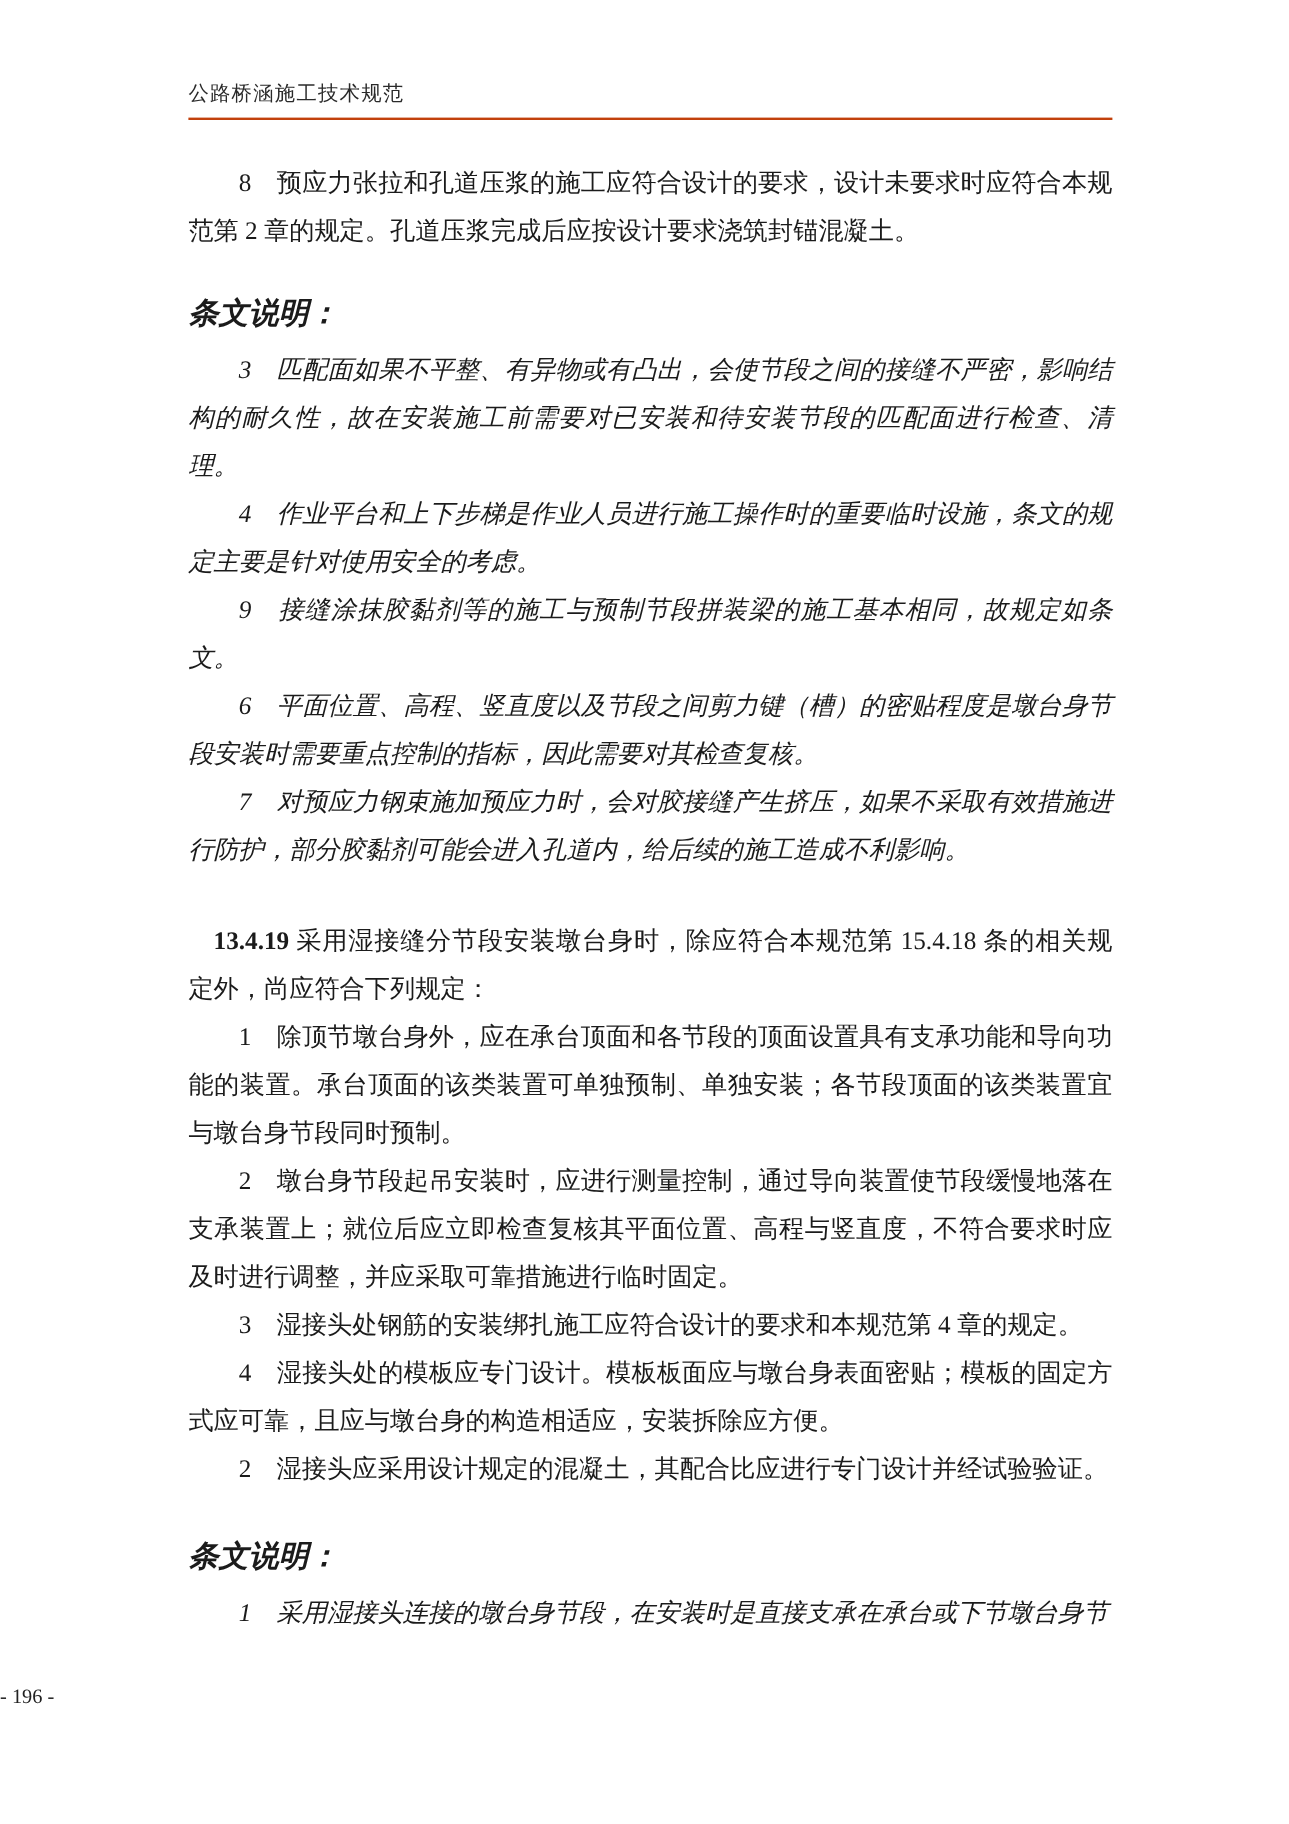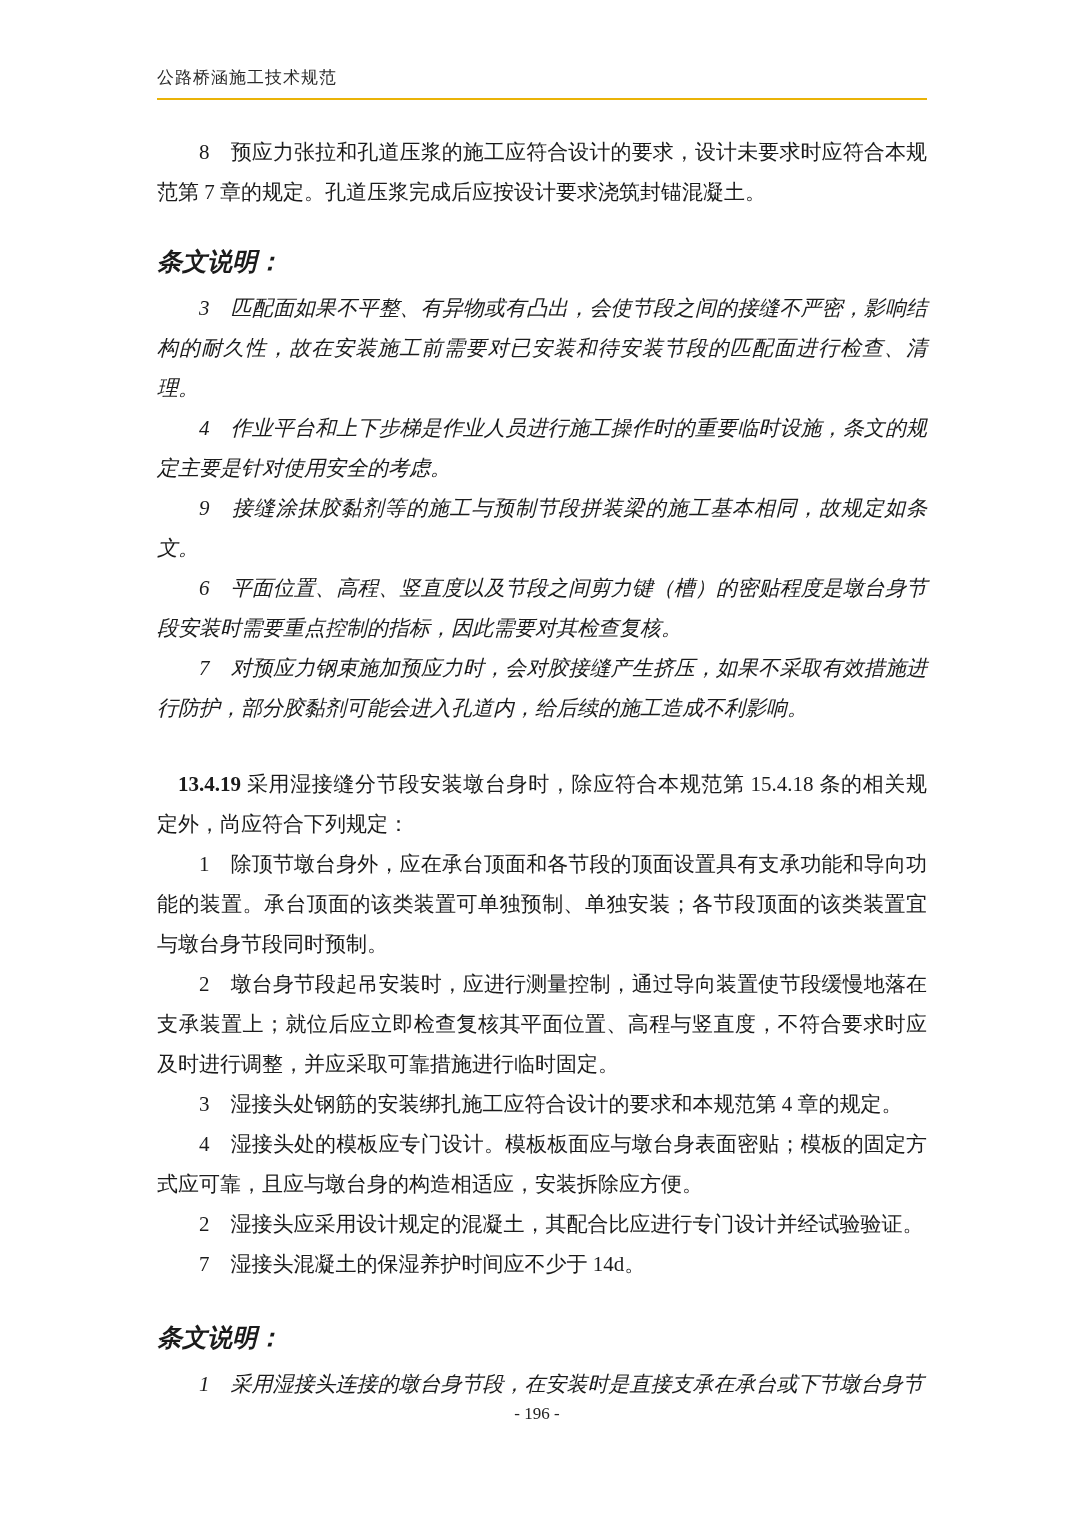--- a/index.html
+++ b/index.html
@@ -21,21 +21,21 @@
     left: 157px;
     top: 66px;
     width: 770px;
   }
   .running-header {
     font-size: 17px;
     line-height: 24px;
     letter-spacing: 1px;
     color: #2a2a2a;
     padding-bottom: 8px;
-    border-bottom: 2px solid #eab308;
+    border-bottom: 2px solid #c2410c;
   }
   .doc-body {
     margin-top: 32px;
   }
   p.body-para {
     font-size: 21px;
     line-height: 40px;
     text-align: justify;
     text-indent: 2em;
     margin: 0;
@@ -65,53 +65,52 @@
     text-indent: 2em;
     margin: 0;
     font-style: italic;
     word-break: break-all;
   }
   .page-footer {
     position: absolute;
     left: 0;
     top: 1404px;
     width: 1074px;
-    text-align: center;
+    text-align: left;
     font-size: 17px;
     color: #222222;
   }
 </style>
 </head>
 <body>
 
 <div class="page">
   <div class="content">
 
     <div class="running-header">公路桥涵施工技术规范</div>
 
     <div class="doc-body">
 
-      <p class="body-para">8　预应力张拉和孔道压浆的施工应符合设计的要求，设计未要求时应符合本规范第 7 章的规定。孔道压浆完成后应按设计要求浇筑封锚混凝土。</p>
+      <p class="body-para">8　预应力张拉和孔道压浆的施工应符合设计的要求，设计未要求时应符合本规范第 2 章的规定。孔道压浆完成后应按设计要求浇筑封锚混凝土。</p>
 
       <div class="notes-heading">条文说明：</div>
 
       <p class="note-para">3　匹配面如果不平整、有异物或有凸出，会使节段之间的接缝不严密，影响结构的耐久性，故在安装施工前需要对已安装和待安装节段的匹配面进行检查、清理。</p>
       <p class="note-para">4　作业平台和上下步梯是作业人员进行施工操作时的重要临时设施，条文的规定主要是针对使用安全的考虑。</p>
       <p class="note-para">9　接缝涂抹胶黏剂等的施工与预制节段拼装梁的施工基本相同，故规定如条文。</p>
       <p class="note-para">6　平面位置、高程、竖直度以及节段之间剪力键（槽）的密贴程度是墩台身节段安装时需要重点控制的指标，因此需要对其检查复核。</p>
       <p class="note-para">7　对预应力钢束施加预应力时，会对胶接缝产生挤压，如果不采取有效措施进行防护，部分胶黏剂可能会进入孔道内，给后续的施工造成不利影响。</p>
 
       <p class="body-para clause-para"><span class="clause-num">13.4.19</span><span> 采用湿接缝分节段安装墩台身时，除应符合本规范第 15.4.18 条的相关规定外，尚应符合下列规定：</span></p>
 
       <p class="body-para">1　除顶节墩台身外，应在承台顶面和各节段的顶面设置具有支承功能和导向功能的装置。承台顶面的该类装置可单独预制、单独安装；各节段顶面的该类装置宜与墩台身节段同时预制。</p>
       <p class="body-para">2　墩台身节段起吊安装时，应进行测量控制，通过导向装置使节段缓慢地落在支承装置上；就位后应立即检查复核其平面位置、高程与竖直度，不符合要求时应及时进行调整，并应采取可靠措施进行临时固定。</p>
       <p class="body-para">3　湿接头处钢筋的安装绑扎施工应符合设计的要求和本规范第 4 章的规定。</p>
       <p class="body-para">4　湿接头处的模板应专门设计。模板板面应与墩台身表面密贴；模板的固定方式应可靠，且应与墩台身的构造相适应，安装拆除应方便。</p>
       <p class="body-para">2　湿接头应采用设计规定的混凝土，其配合比应进行专门设计并经试验验证。</p>
-      <p class="body-para">7　湿接头混凝土的保湿养护时间应不少于 14d。</p>
 
       <div class="notes-heading second">条文说明：</div>
 
       <p class="note-para">1　采用湿接头连接的墩台身节段，在安装时是直接支承在承台或下节墩台身节</p>
 
     </div>
   </div>
 
   <div class="page-footer">- 196 -</div>
 </div>

